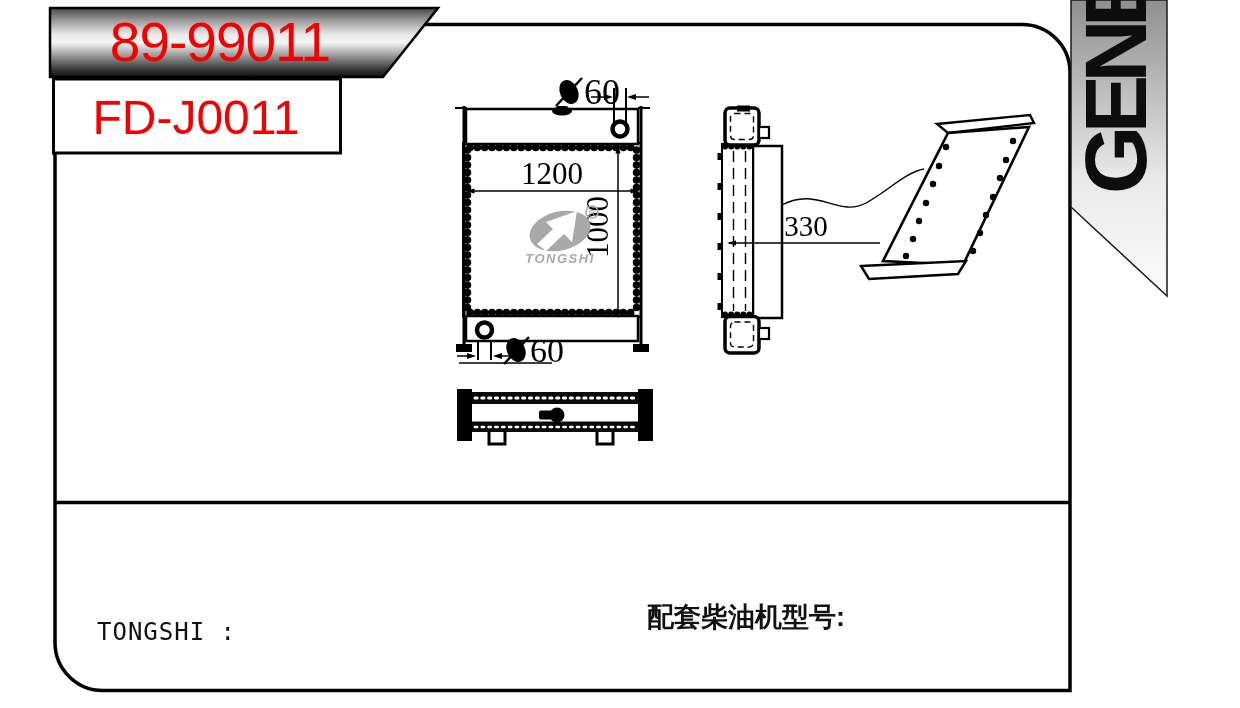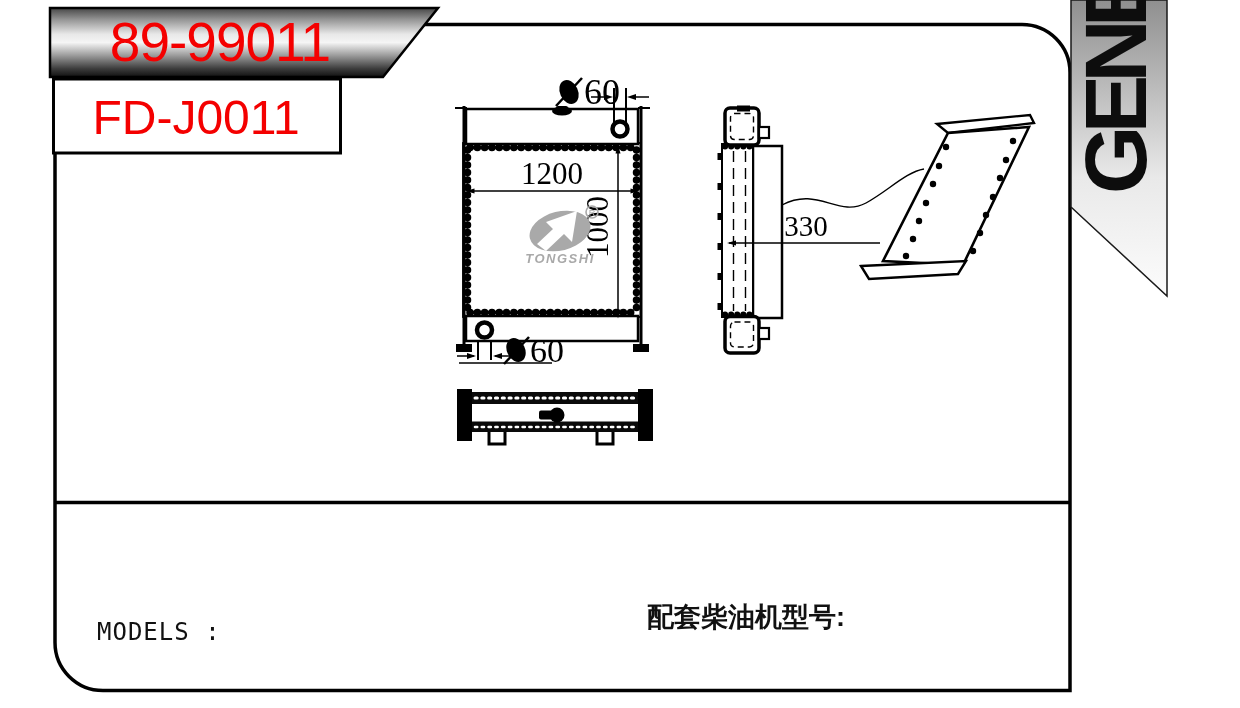--- a/index.html
+++ b/index.html
@@ -205,21 +205,21 @@
     <text x="196" y="134" text-anchor="middle" font-size="48" fill="#f40000" font-family="Liberation Sans, sans-serif">FD-J0011</text>
   </g>
 
   <g>
     <polygon points="1071,0 1167,0 1167,296 1071,207" fill="url(#ribbongrad)" stroke="#1a1a1a" stroke-width="1.5"></polygon>
     <text transform="translate(1146,194) rotate(-90)" font-size="88" font-weight="bold" letter-spacing="-8" fill="#0d0d0d" font-family="Liberation Sans, sans-serif">GENE</text>
   </g>
 </svg>
 
   <div class="spec-left">
-    <div>MODELS :</div>
+    <div>TONGSHI :</div>
     
     
   </div>
 
   <div class="spec-right">
     <div>配套柴油机型号:</div>
     
     
     
   </div>

